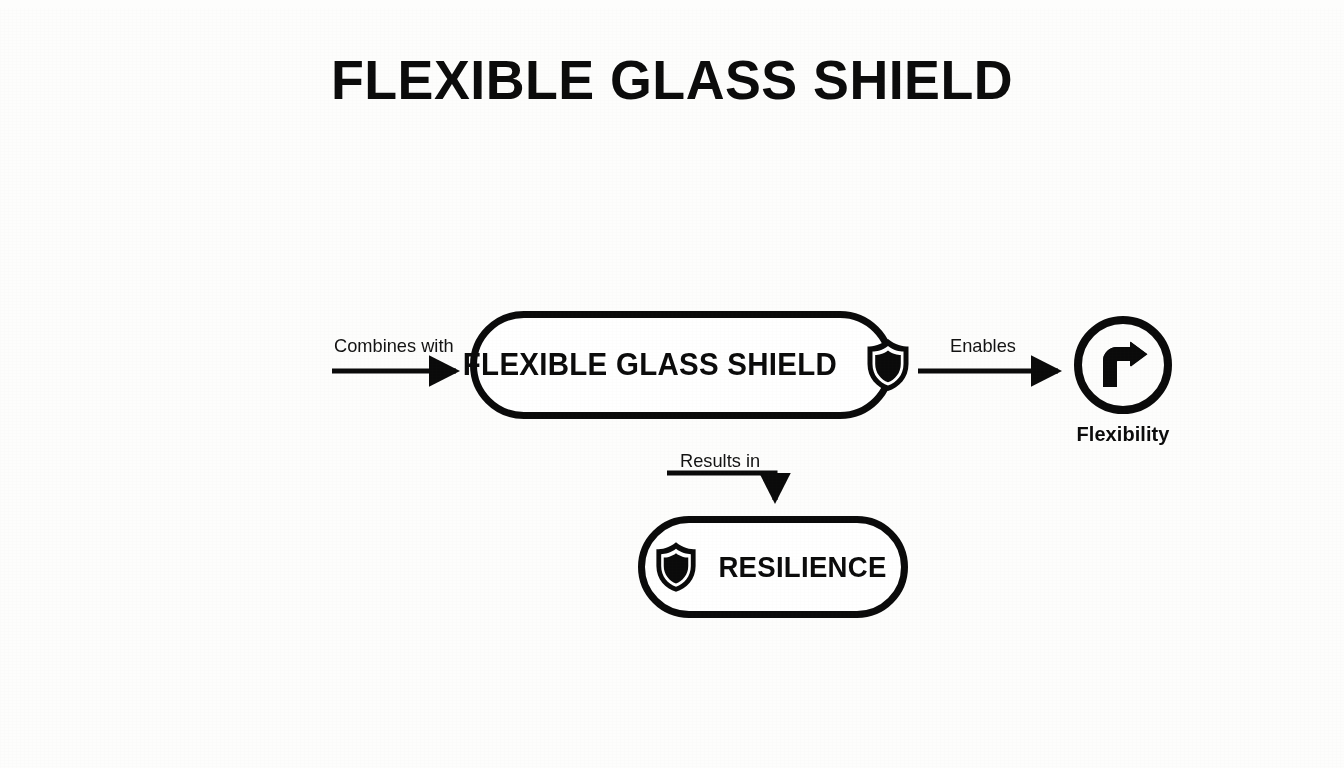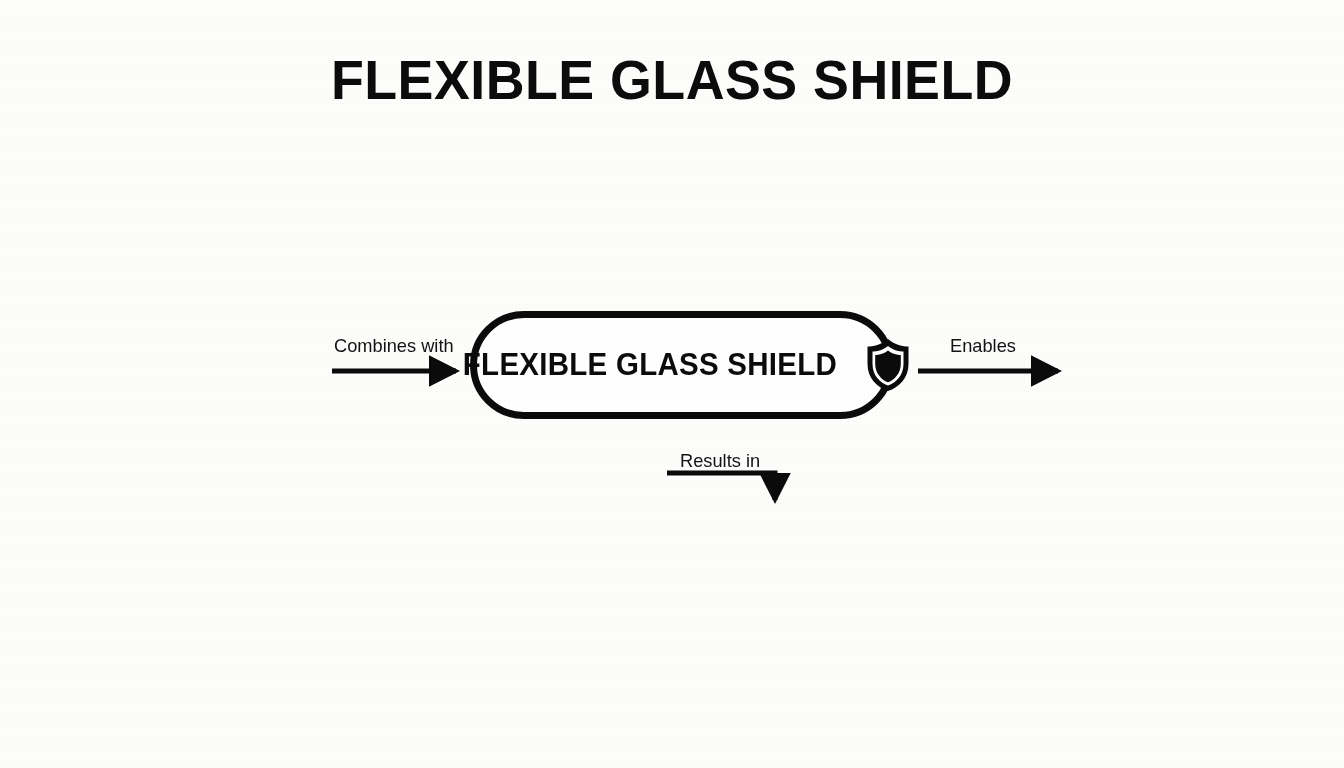--- a/index.html
+++ b/index.html
@@ -183,27 +183,48 @@
     <path d="M667,465 L775,465 L775,492" stroke="#0a0a0a" stroke-width="5" fill="none" stroke-linecap="butt" stroke-linejoin="miter" marker-end="url(#arrowhead)"></path>
   </svg>
 
   <div class="edge-label" id="label-combines">Combines with</div>
 
   <div class="edge-label" id="label-enables">Enables</div>
 
   <div class="edge-label" id="label-results">Results in</div>
 
 
+  <div class="circle-node" id="node-flexibility">
+    <div class="ring"></div>
+    <div class="glyph">
+      <svg width="52" height="48" viewBox="0 0 52 48" aria-hidden="true">
+
+        <path d="M6 46 L6 20 A14 14 0 0 1 20 6 L33 6 L33 0.5 L50 13 L33 25.5 L33 20 L20 20 A0 0 0 0 0 20 20 L20 46 Z" fill="#0a0a0a"></path>
+        <path d="M6 46 L6 20 A14 14 0 0 1 20 6 L34 6 L34 1 L50.5 13.2 L34 25.4 L34 20 L20.5 20 A0.5 0.5 0 0 0 20 20.5 L20 46 Z" fill="#0a0a0a"></path>
+      </svg>
+    </div>
+    <div class="node-label">Flexibility</div>
+  </div>
 
   <div class="pill" id="pill-main">
     <span class="pill-label">FLEXIBLE GLASS SHIELD</span>
     <span style="display:flex;align-items:center;">
       <svg width="46" height="54" viewBox="0 0 46 54" aria-hidden="true">
         <path d="M23 1 C16 7 8 8.5 2.5 8.5 L2.5 26 C2.5 40 12 49.5 23 53 C34 49.5 43.5 40 43.5 26 L43.5 8.5 C38 8.5 30 7 23 1 Z" fill="#0a0a0a"></path>
         <path d="M23 8 C17.6 12.4 11.5 13.6 7.5 13.6 L7.5 26 C7.5 37 14.6 44.6 23 47.6 C31.4 44.6 38.5 37 38.5 26 L38.5 13.6 C34.5 13.6 28.4 12.4 23 8 Z" fill="#ffffff"></path>
         <path d="M23 12.5 C18.6 16 13.4 17.1 10.2 17.1 L10.2 26 C10.2 35.2 16.2 41.7 23 44.3 C29.8 41.7 35.8 35.2 35.8 26 L35.8 17.1 C32.6 17.1 27.4 16 23 12.5 Z" fill="#0a0a0a"></path>
       </svg>
     </span>
   </div>
 
+  <div class="pill" id="pill-resilience">
+    <span style="display:flex;align-items:center;">
+      <svg width="44" height="52" viewBox="0 0 46 54" aria-hidden="true">
+        <path d="M23 1 C16 7 8 8.5 2.5 8.5 L2.5 26 C2.5 40 12 49.5 23 53 C34 49.5 43.5 40 43.5 26 L43.5 8.5 C38 8.5 30 7 23 1 Z" fill="#0a0a0a"></path>
+        <path d="M23 8 C17.6 12.4 11.5 13.6 7.5 13.6 L7.5 26 C7.5 37 14.6 44.6 23 47.6 C31.4 44.6 38.5 37 38.5 26 L38.5 13.6 C34.5 13.6 28.4 12.4 23 8 Z" fill="#ffffff"></path>
+        <path d="M23 12.5 C18.6 16 13.4 17.1 10.2 17.1 L10.2 26 C10.2 35.2 16.2 41.7 23 44.3 C29.8 41.7 35.8 35.2 35.8 26 L35.8 17.1 C32.6 17.1 27.4 16 23 12.5 Z" fill="#0a0a0a"></path>
+      </svg>
+    </span>
+    <span class="pill-label">RESILIENCE</span>
+  </div>
 
   <div class="noise-overlay"></div>
 </div>
 
 </body></html>

